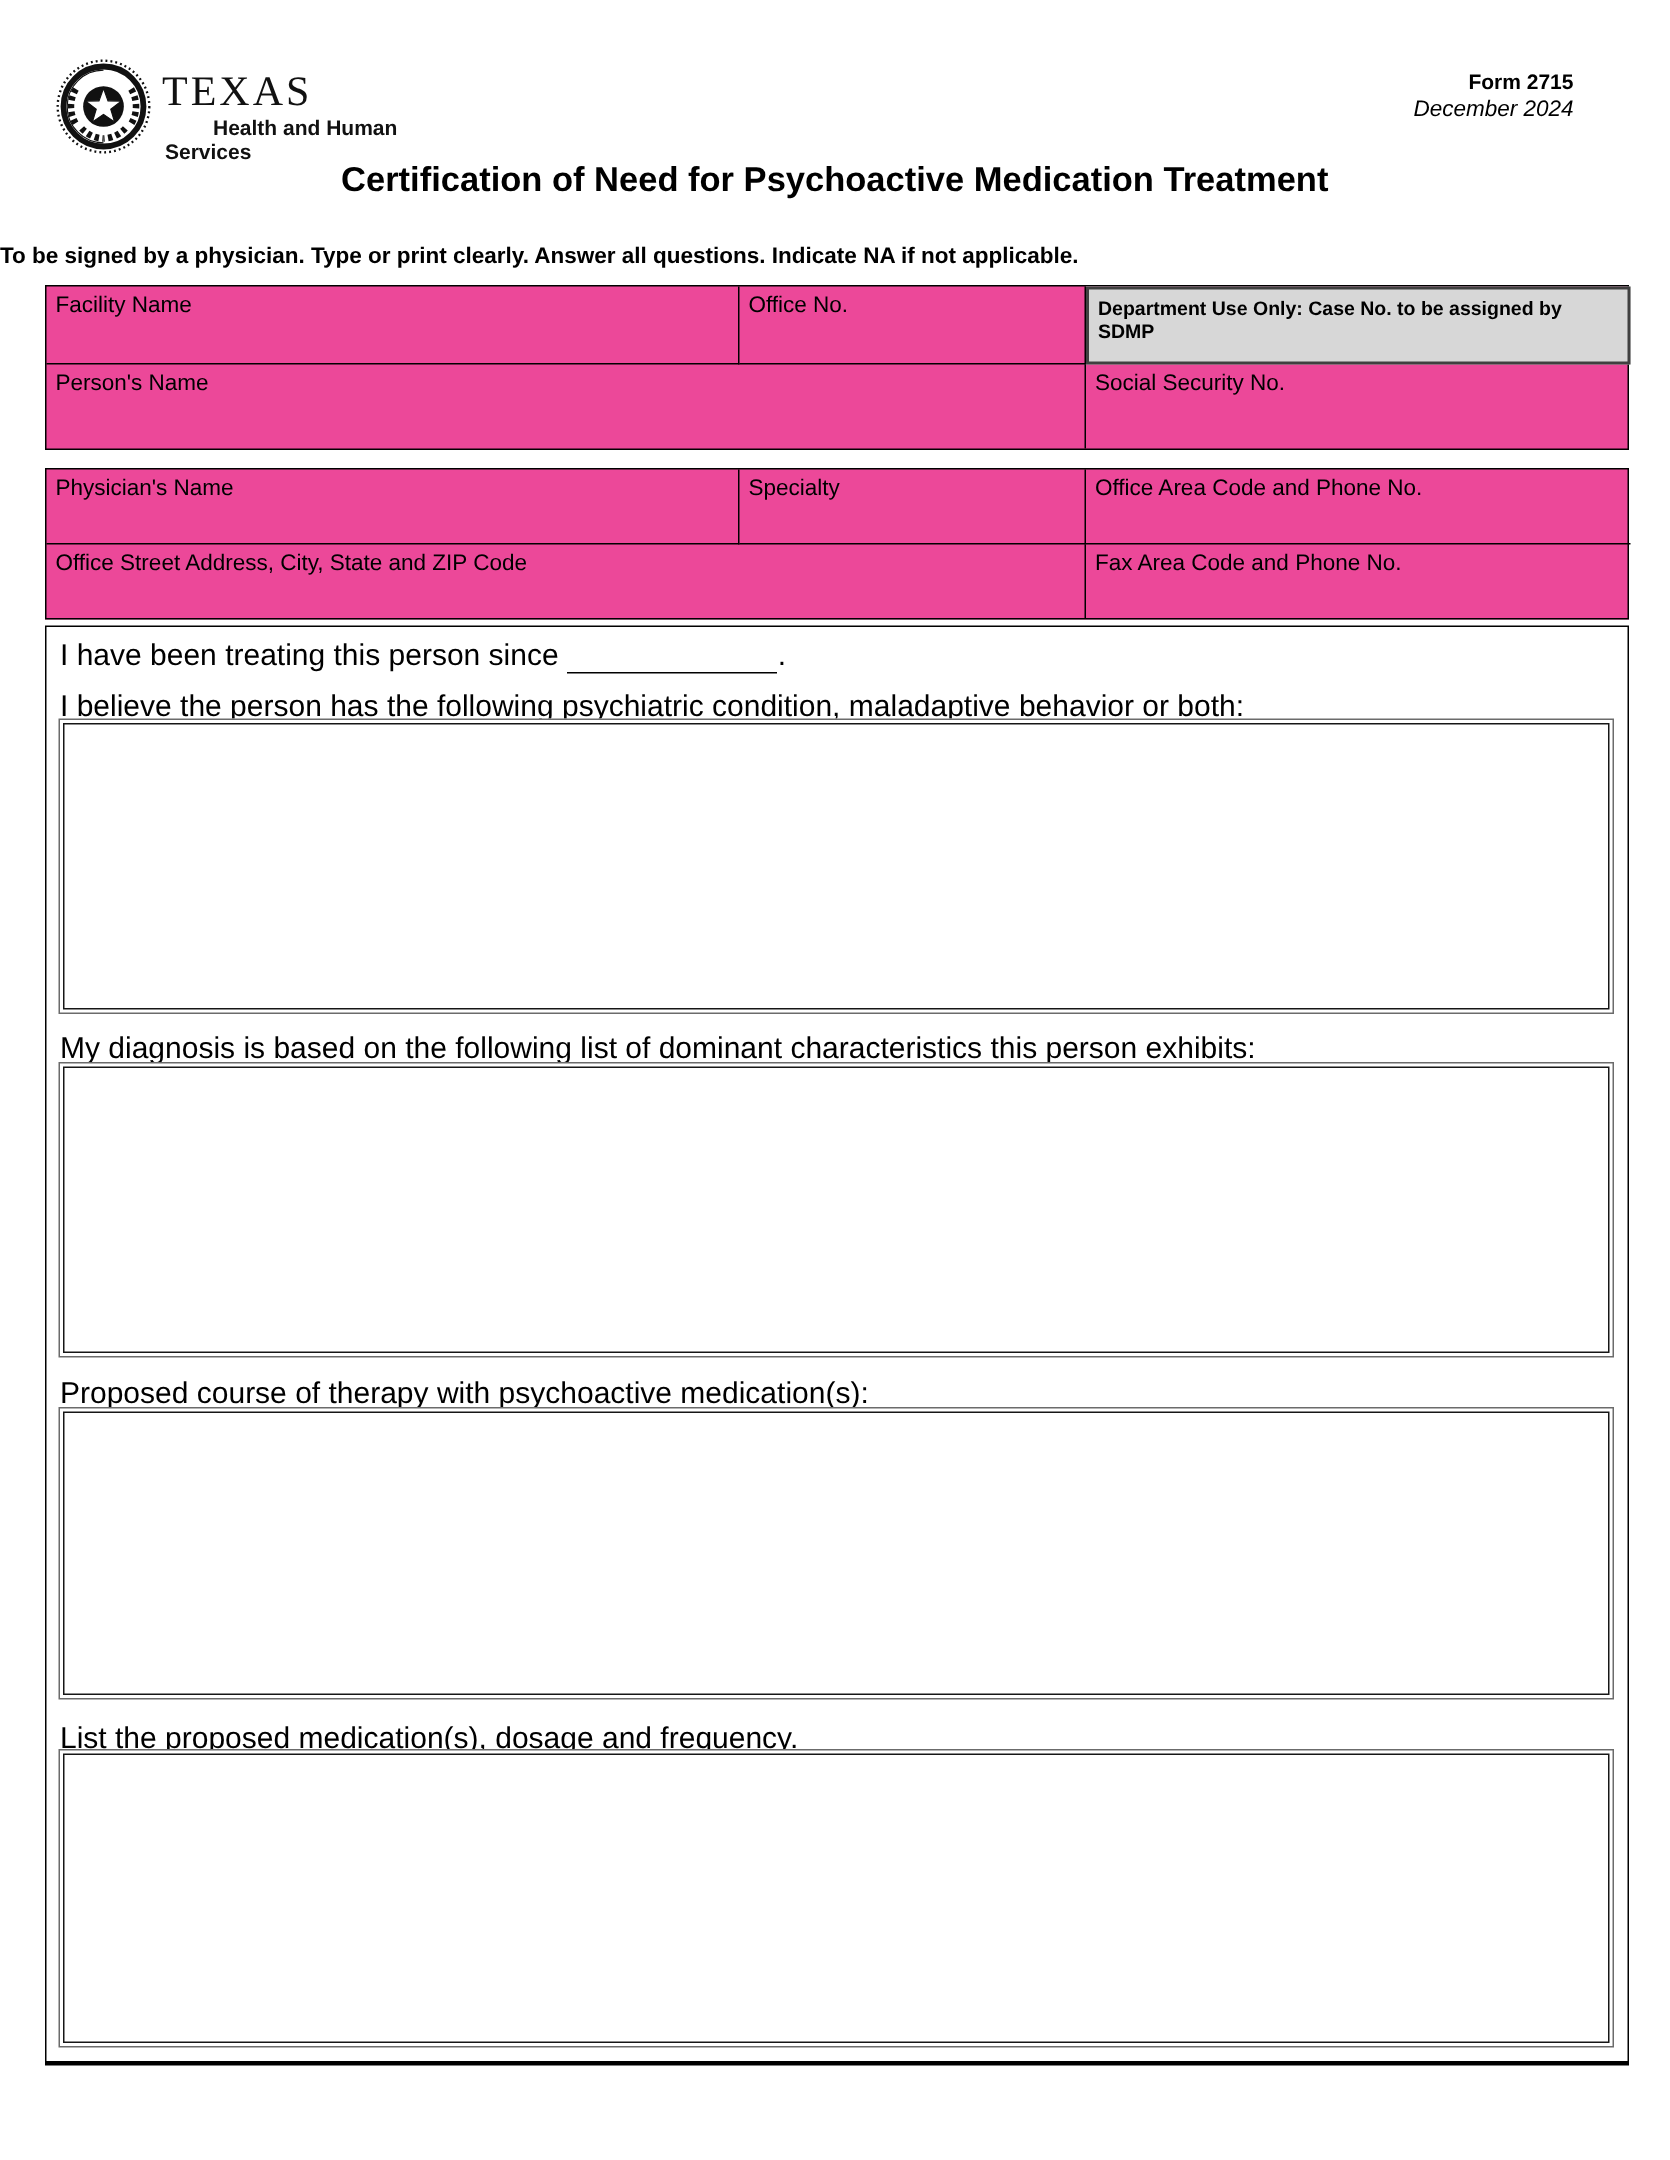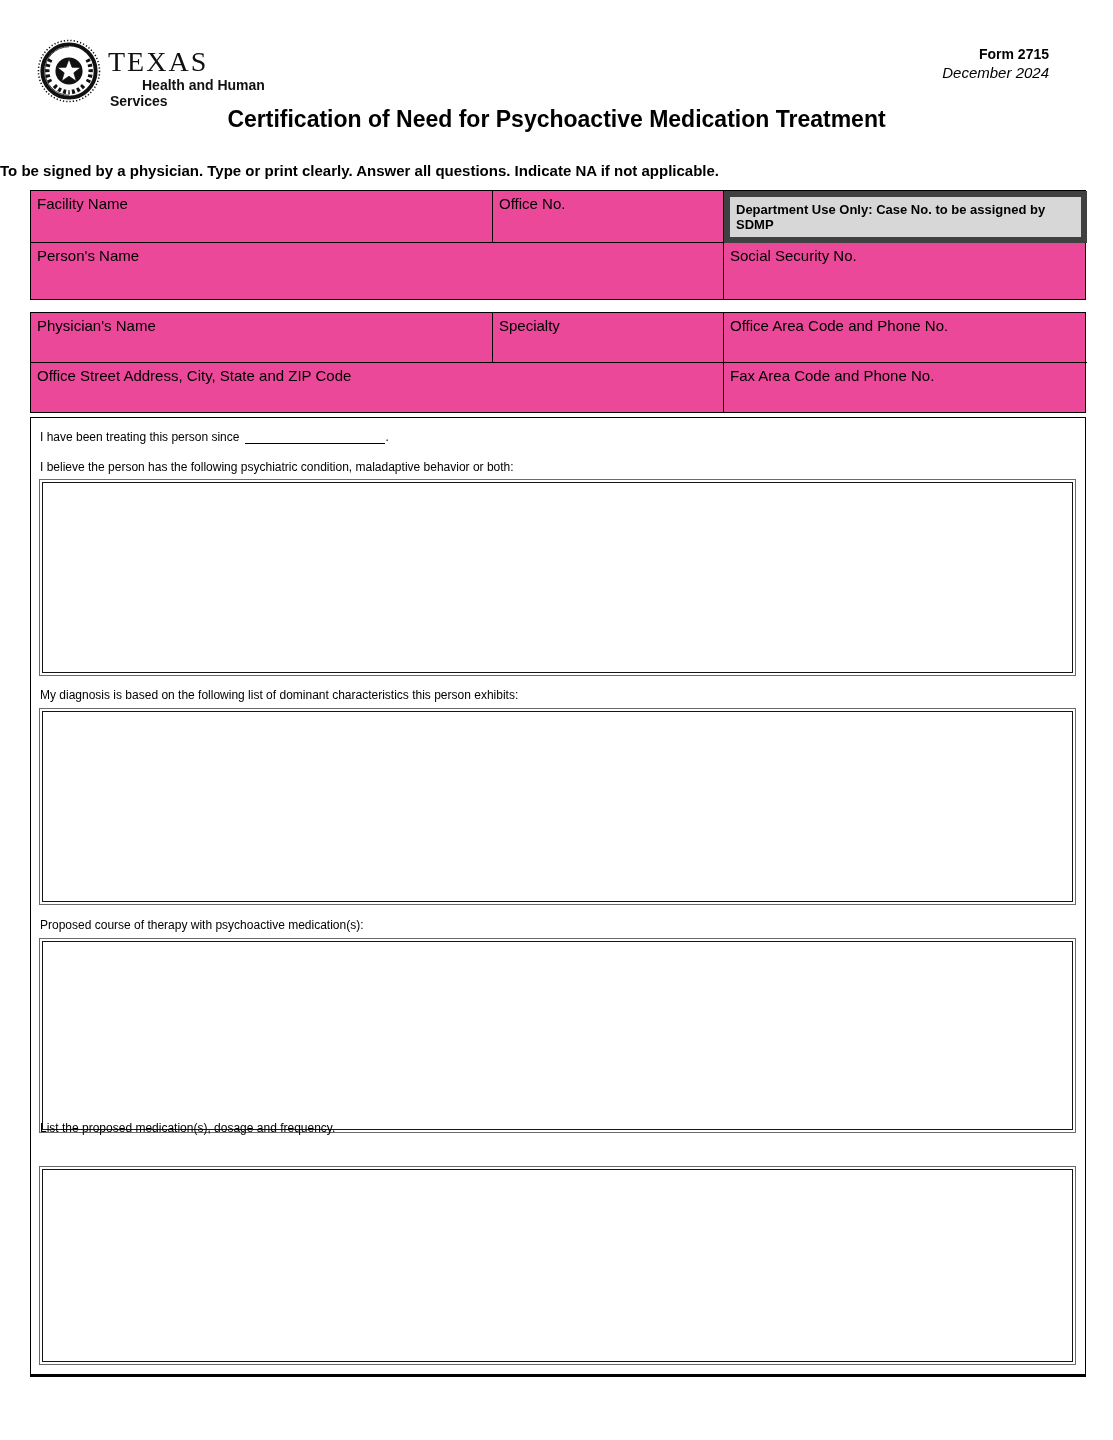--- a/index.html
+++ b/index.html
@@ -40,33 +40,33 @@
   .cell { position: absolute; font-size: 15px; padding: 4px 6px 0 6px; overflow: hidden; }
   .cell .cell-label { display: block; }
   .cell input {
     display: block; width: 100%; margin-top: 2px;
     border: none; outline: none; background: transparent;
     font: inherit;
   }
   .br { border-right: 1px solid #000; }
   .bb { border-bottom: 1px solid #000; }
   .dept-cell {
-    border: 6px solid #404040;
+    border: 2px solid #404040;
     background: #d7d7d7;
     font-weight: bold;
     font-size: 13px;
     padding-top: 5px;
   }
 
   
   .cert-section {
     position: absolute; left: 30px; top: 417px; width: 1056px; height: 960px;
     border: 1px solid #000; border-bottom: 3px solid #000; background: #fff;
   }
-  .cert-line { position: absolute; left: 9px; font-size: 12px; white-space: nowrap; }
+  .cert-line { position: absolute; left: 9px; font-size: 20px; white-space: nowrap; }
   .since-input {
     display: inline-block; width: 140px; margin-left: 6px; vertical-align: bottom;
     border: none; border-bottom: 1px solid #000; outline: none; background: transparent;
     font: inherit; height: 18px;
   }
   .bigbox {
     position: absolute; left: 8px; width: 1037px;
     border: 1px solid #6b6b6b; padding: 2px; background: #fff;
   }
   .bigbox-inner { width: 100%; height: 100%; border: 1px solid #161616; }
@@ -171,21 +171,21 @@
       </div>
     </div>
 
     <div class="cert-line" style="top:500px;">Proposed course of therapy with psychoactive medication(s):</div>
     <div class="bigbox" style="top:520px; height:195px;">
       <div class="bigbox-inner">
         <textarea style=""></textarea>
       </div>
     </div>
 
-    <div class="cert-line" style="top:703px;">List the proposed medication(s), dosage and frequency.</div>
+    <div class="cert-line" style="top:730px;">List the proposed medication(s), dosage and frequency.</div>
     <div class="bigbox" style="top:748px; height:199px;">
       <div class="bigbox-inner">
         <textarea style=""></textarea>
       </div>
     </div>
 
   </div>
 </div>
 
 </body></html>

